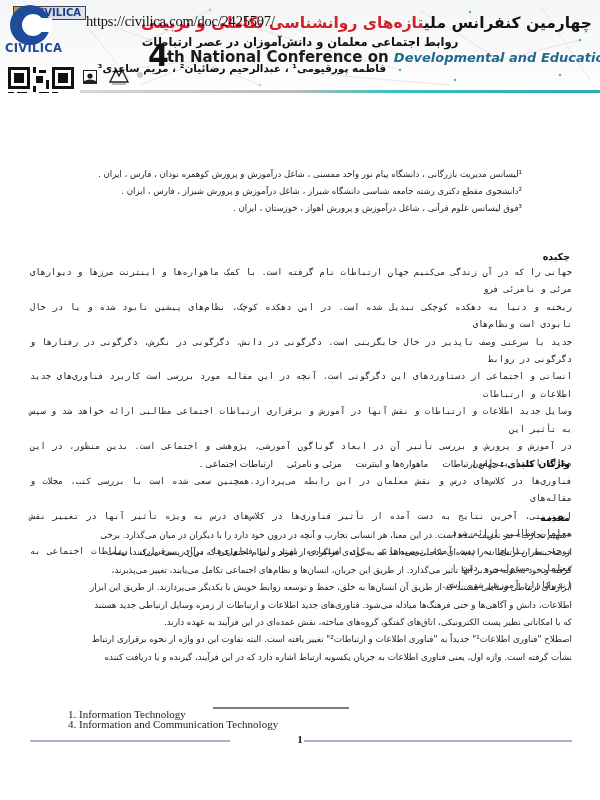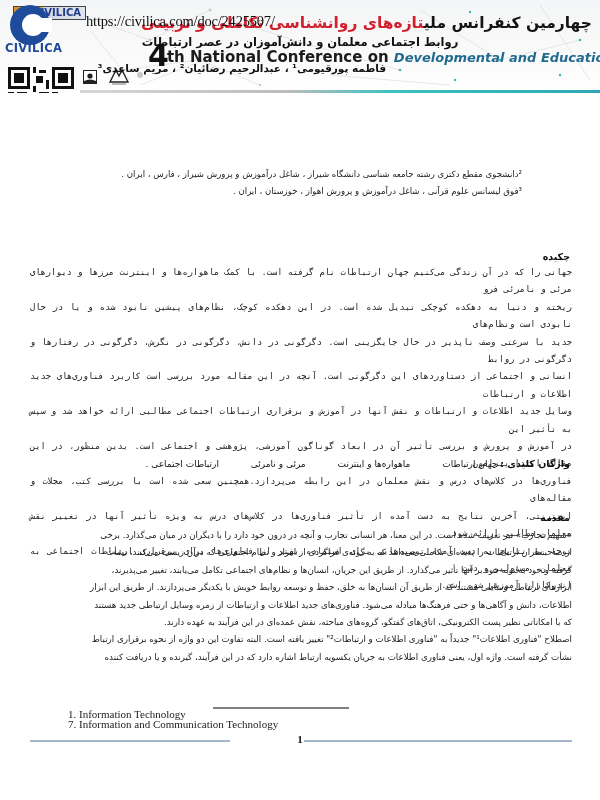--- a/index.html
+++ b/index.html
@@ -66,21 +66,21 @@
   .affils { position: absolute; top: 73px; right: 78px; width: 470px; font-size: 8.6px; line-height: 17px; color: #222; }
   .affils div { white-space: nowrap; }
 
   .sec-head { position: absolute; right: 30px; font-size: 9.5px; font-weight: bold; direction: rtl; text-align: right; }
   .para {
     position: absolute; left: 30px; width: 542px; font-size: 8.7px; line-height: 17.4px;
     direction: rtl; text-align: justify; text-align-last: right; color: #1a1a1a;
   }
   .keywords { position: absolute; right: 30px; font-size: 9px; direction: rtl; white-space: nowrap; }
   .keywords b { font-weight: bold; font-size: 9.5px; }
-  .keywords span.kw { margin-left: 29px; }
+  .keywords span.kw { margin-left: 11px; }
 
   .fn-rule { position: absolute; left: 213px; top: 707px; width: 136px; height: 2px; background: #7f7f7f; }
   .footnotes { position: absolute; left: 68px; top: 710px; font-family: Liberation Serif, serif; font-size: 11px; line-height: 9.6px; color: #222; }
   .page-line { position: absolute; top: 740px; height: 2px; background: #a7b6cf; }
   .page-num { position: absolute; left: 290px; top: 733px; width: 20px; text-align: center; font-family: "Liberation Serif", serif; font-weight: bold; font-size: 11px; }
 </style>
 </head>
 <body>
 
 <div class="banner">
@@ -197,20 +197,21 @@
     <circle cx="8" cy="3" r="1.6" fill="#222"></circle>
       <circle cx="14" cy="3" r="1.6" fill="#222"></circle>
     <line x1="4" y1="16" x2="18" y2="16" stroke="#555" stroke-width="0.8"></line>
   </svg>
 </div>
 
 <div class="title">روابط اجتماعی معلمان و دانش‌آموزان در عصر ارتباطات</div>
 <div class="authors">فاطمه پورقیومی¹ ، عبدالرحیم رضائیان² ، مریم ساعدی³</div>
 
 <div class="affils rtl" style="top:166px;">
+  <div>¹لیسانس مدیریت بازرگانی ، دانشگاه پیام نور واحد ممسنی ، شاغل درآموزش و پرورش کوهمره نودان ، فارس ، ایران .</div>
   <div>²دانشجوی مقطع دکتری رشته جامعه شناسی دانشگاه شیراز ، شاغل درآموزش و پرورش شیراز ، فارس ، ایران .</div>
   <div>³فوق لیسانس علوم قرآنی ، شاغل درآموزش و پرورش اهواز ، خوزستان ، ایران .</div>
 </div>
 
 <div class="sec-head" style="top:251px;">چکیده</div>
 
 <div class="para" style="top:265px;font-family:Liberation Mono, monospace;">
   <div>جهانی را که در آن زندگی می‌کنیم جهان ارتباطات نام گرفته است. با کمک ماهواره‌ها و اینترنت مرزها و دیوارهای مرئی و نامرئی فرو</div>
   <div>ریخته و دنیا به دهکده کوچکی تبدیل شده است. در این دهکده کوچک، نظام‌های پیشین نابود شده و یا در حال نابودی است ونظام‌های</div>
   <div>جدید با سرعتی وصف ناپذیر در حال جایگزینی است. دگرگونی در دانش، دگرگونی در نگرش، دگرگونی در رفتارها و دگرگونی در روابط</div>
@@ -240,18 +241,18 @@
   <div>ابزارهای ارتباطی وسایلی هستند که از طریق آن انسان‌ها به خلق، حفظ و توسعه روابط خویش با یکدیگر می‌پردازند. از طریق این ابزار</div>
   <div>اطلاعات، دانش و آگاهی‌ها و حتی فرهنگ‌ها مبادله می‌شود. فناوری‌های جدید اطلاعات و ارتباطات از زمره وسایل ارتباطی جدید هستند</div>
   <div>که با امکاناتی نظیر پست الکترونیکی، اتاق‌های گفتگو، گروه‌های مباحثه، نقش عمده‌ای در این فرآیند به عهده دارند.</div>
   <div>اصطلاح "فناوری اطلاعات¹" جدیداً به "فناوری اطلاعات و ارتباطات²" تغییر یافته است. البته تفاوت این دو واژه از نحوه برقراری ارتباط</div>
   <div>نشأت گرفته است. واژه اول، یعنی فناوری اطلاعات به جریان یکسویه ارتباط اشاره دارد که در این فرآیند، گیرنده و یا دریافت کننده</div>
 </div>
 
 <div class="fn-rule"></div>
 <div class="footnotes">
   <div>1. Information Technology</div>
-  <div>7. Information and Communication Technology</div>
+  <div>4. Information and Communication Technology</div>
 </div>
 
 <div class="page-line" style="left:30px; width:200px;"></div>
 <div class="page-num">1</div>
 <div class="page-line" style="left:304px; width:268px;"></div>
 
 </body></html>

